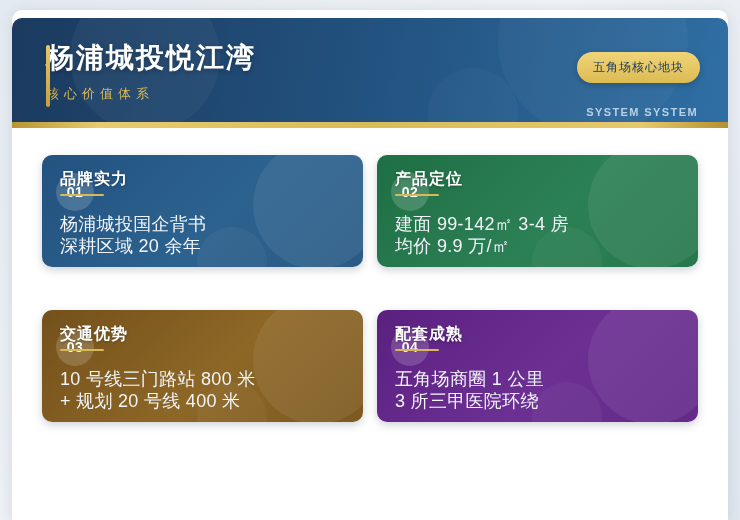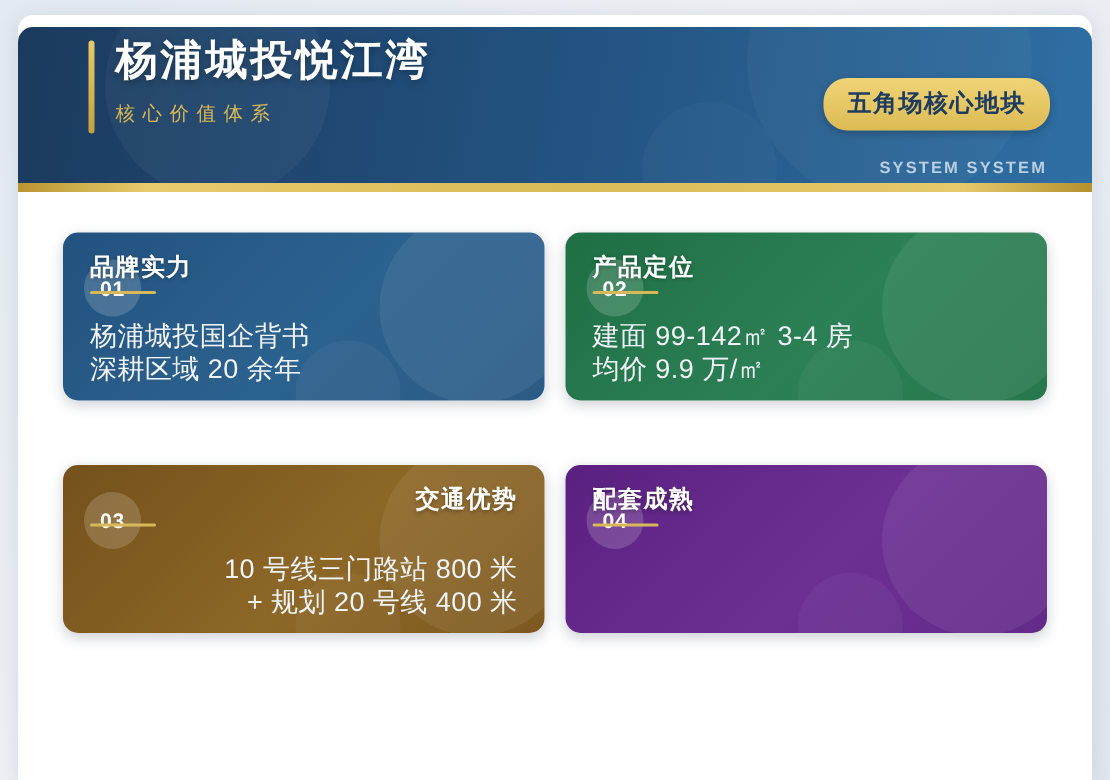--- a/index.html
+++ b/index.html
@@ -56,23 +56,21 @@
     background: rgba(255,255,255,0.045);
     pointer-events: none;
   }
   .hdr-circle.c1 { width: 150px; height: 150px; left: 58px; top: -36px; }
   .hdr-circle.c2 { width: 190px; height: 190px; right: 40px; top: -72px; background: rgba(255,255,255,0.035); }
   .hdr-circle.c3 { width: 90px; height: 90px; right: 210px; top: 50px; background: rgba(255,255,255,0.028); }
 
   .title-wrap {
     position: absolute;
     left: 34px;
-    top: 4px;
-    padding-left: 18px;
-    margin-left: 13px;
+    top: 22px;
   }
   .title-bar {
     position: absolute;
     left: 0;
     top: 5px;
     width: 4px;
     height: 62px;
     background: linear-gradient(180deg, #e6c96b, #c5a13c);
     border-radius: 2px;
   }
@@ -91,22 +89,22 @@
     letter-spacing: 5px;
     margin-top: 9px;
     white-space: nowrap;
   }
   .badge {
     position: absolute;
     right: 28px;
     top: 34px;
     background: linear-gradient(180deg, #f0d478 0%, #dcbb53 100%);
     color: #1e3c60;
-    font-size: 16px;
-    font-weight: bold;
+    font-size: 12px;
+    font-weight: normal;
     letter-spacing: 1px;
     padding: 7px 16px;
     border-radius: 16px;
     white-space: nowrap;
     box-shadow: 0 2px 6px rgba(0,0,0,0.22);
   }
   .value-system {
     position: absolute;
     right: 30px;
     top: 88px;
@@ -197,21 +195,21 @@
   .card-line {
     color: #f1f4f8;
     font-size: 18px;
     line-height: 22px;
     letter-spacing: 0.3px;
     white-space: nowrap;
   }
   
   .theme-blue   { background: linear-gradient(135deg, #23527f 0%, #2c628f 55%, #2b5b85 100%); }
   .theme-green  { background: linear-gradient(135deg, #1f6e44 0%, #2c8055 55%, #27784c 100%); }
-  .theme-brown  { background: linear-gradient(135deg, #74511c 0%, #8d6726 55%, #7d5920 100%); text-align: right; }
+  .theme-brown  { background: linear-gradient(135deg, #74511c 0%, #8d6726 55%, #7d5920 100%); }
   .theme-purple { background: linear-gradient(135deg, #5a2080 0%, #6c3093 55%, #632a89 100%); }
   .theme-wine   { background: linear-gradient(135deg, #6e1f3f 0%, #8b2b4f 55%, #7c2646 100%); }
 
   .highlight {
     position: absolute;
     left: 14px;
     right: 14px;
     top: 50px;
     height: 46px;
     background: rgba(255,255,255,0.10);
@@ -301,20 +299,24 @@
         </div>
 
         <div class="card theme-purple">
           <div class="card-circle big"></div>
           <div class="card-circle small"></div>
           <div class="num">04</div>
           <div class="card-body">
             <div class="card-title">配套成熟</div>
             <div class="title-underline"></div>
           </div>
+          <div class="card-lines">
+            <div class="card-line">五角场商圈 1 公里</div>
+            <div class="card-line">3 所三甲医院环绕</div>
+          </div>
         </div>
 
       </div>
 
 
     </div>
   </div>
 </div>
 
 </body></html>

